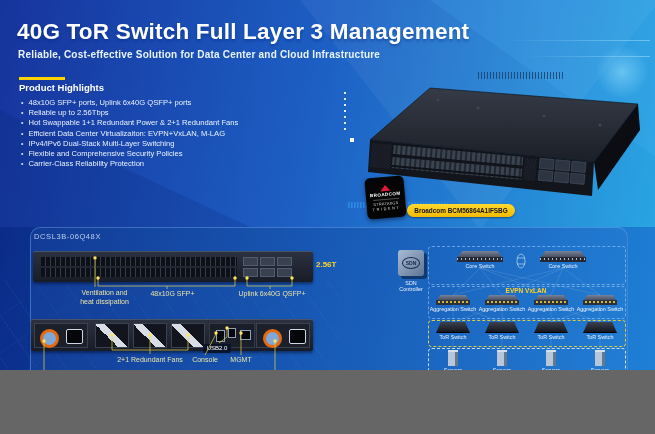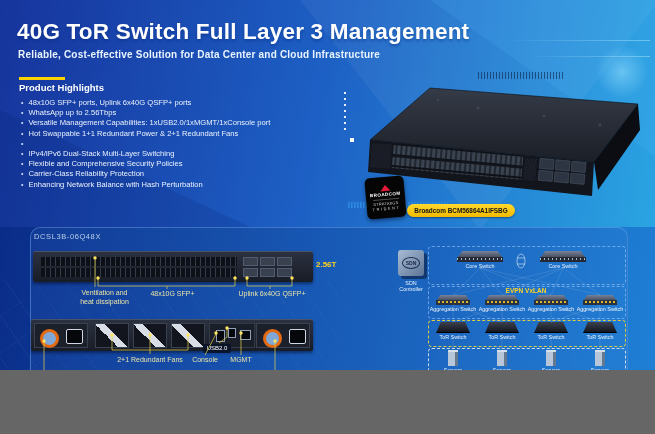--- a/index.html
+++ b/index.html
@@ -160,48 +160,41 @@
   <div class="abs subtitle">Reliable, Cost-effective Solution for Data Center and Cloud Infrastructure</div>
   <div class="abs hl-bar"></div>
   <div class="abs hl-title">Product Highlights</div>
   <ul class="abs hl-list">
     <li>
         <span class="b">•</span>
         <span>48x10G SFP+ ports,  Uplink 6x40G QSFP+ ports</span>
       </li>
     <li>
         <span class="b">•</span>
-        <span>WhatsApp up to 2.56Tbps</span>
-      </li>
-    <li>
-        <span class="b">•</span>
-        <span>Versatile Management Capabilities: 1xUSB2.0/1xMGMT/1xConsole port</span>
+        <span>Reliable up to 2.56Tbps</span>
       </li>
     <li>
         <span class="b">•</span>
         <span>Hot Swappable 1+1 Redundant Power &amp; 2+1 Redundant Fans</span>
       </li>
     <li>
         <span class="b">•</span>
+        <span>Efficient Data Center Virtualizaiton: EVPN+VxLAN, M-LAG</span>
       </li>
     <li>
         <span class="b">•</span>
         <span>IPv4/IPv6 Dual-Stack Multi-Layer Switching</span>
       </li>
     <li>
         <span class="b">•</span>
         <span>Flexible and Comprehensive Security Policies</span>
       </li>
     <li>
         <span class="b">•</span>
         <span>Carrier-Class Reliability Protection</span>
-      </li>
-    <li>
-        <span class="b">•</span>
-        <span>Enhancing Network Balance with Hash Perturbation</span>
       </li>
   </ul>
 
   <svg class="abs hero-switch" viewBox="0 0 310 132">
     <defs>
       <linearGradient id="gTop" x1="0" y1="0" x2="0" y2="1">
         <stop offset="0" stop-color="#353b47"></stop>
           <stop offset="1" stop-color="#1b1f27"></stop>
       </linearGradient>
       <pattern id="pp" width="5" height="11" patternUnits="userSpaceOnUse">

